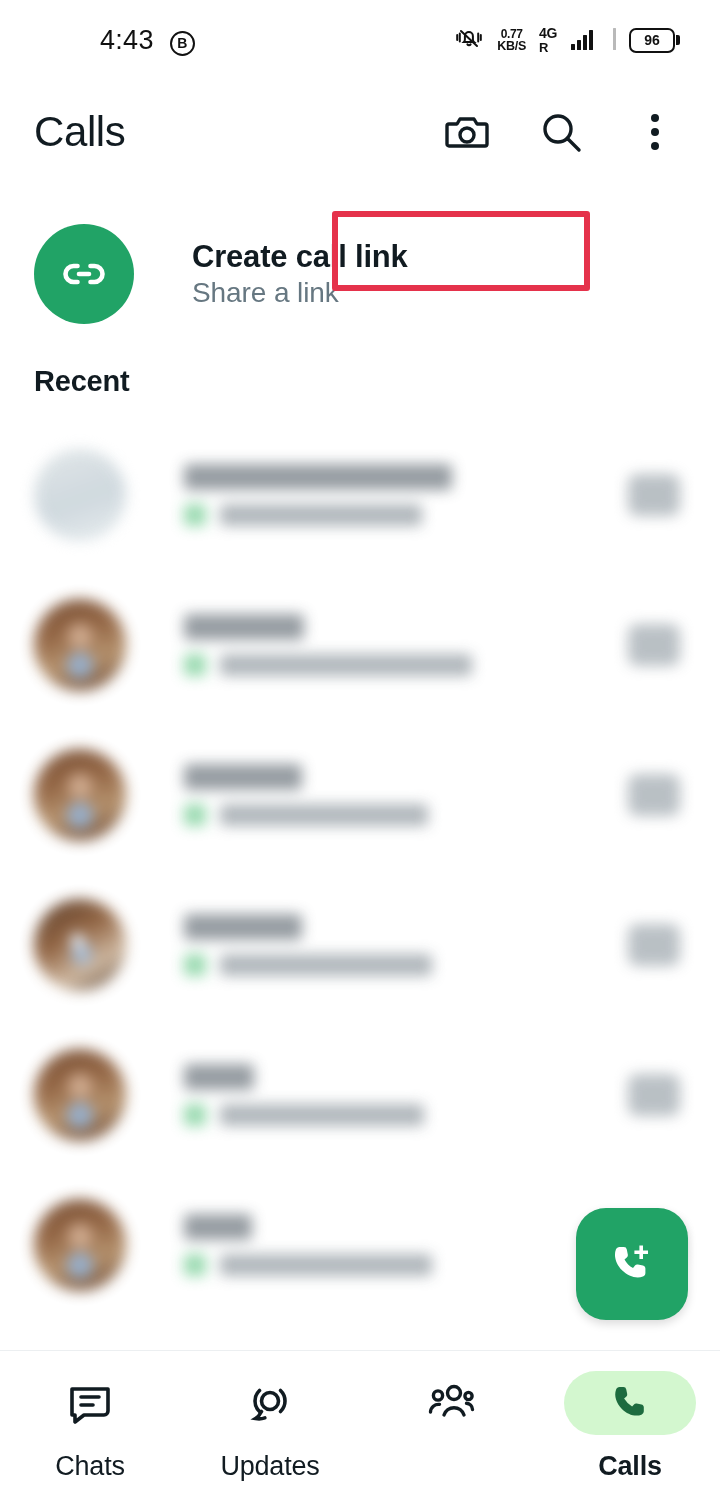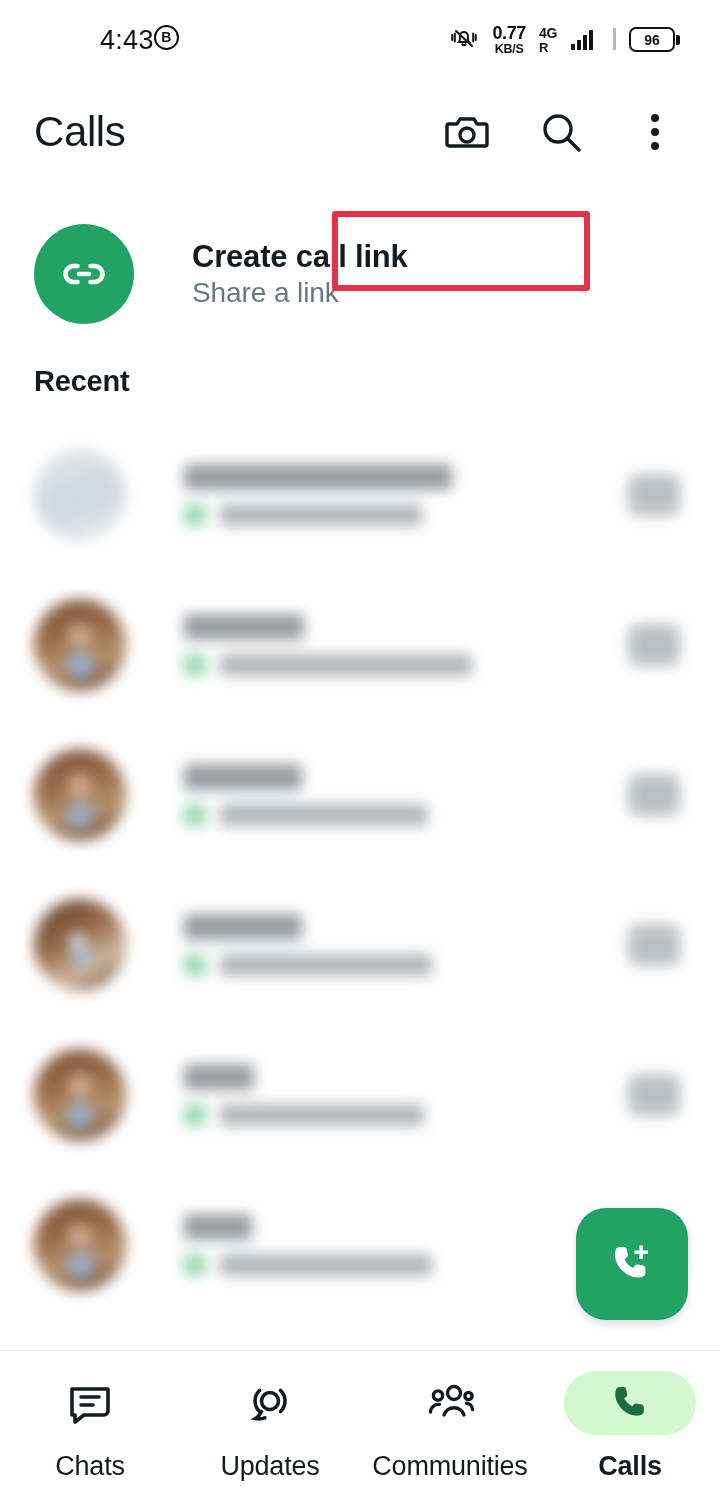--- a/index.html
+++ b/index.html
@@ -11,30 +11,30 @@
     -webkit-font-smoothing:antialiased;
   }
   .phone { position:relative; width:720px; height:1505px; background:#fff; overflow:hidden; }
 
   
   .statusbar {
     position:absolute; top:0; left:0; width:720px; height:80px;
     display:flex; align-items:center; justify-content:space-between;
     padding:0 40px 0 100px;
   }
-  .sb-left { display:flex; align-items:flex-start; gap:0; }
+  .sb-left { display:flex; align-items:flex-end; gap:16px; }
   .sb-time { font-size:27px; color:#111; letter-spacing:0.3px; }
   .sb-badge {
     width:25px; height:25px; border:2.4px solid #111; border-radius:50%;
     display:flex; align-items:center; justify-content:center;
     font-size:14px; font-weight:bold; color:#111; line-height:1;
   }
   .sb-right { display:flex; align-items:center; gap:13px; }
   .sb-net { display:flex; flex-direction:column; align-items:center; line-height:1.02; color:#111; }
-  .sb-net .v { font-size:18px; font-weight:bold; letter-spacing:-0.4px; }
+  .sb-net .v { font-size:12px; font-weight:bold; letter-spacing:-0.4px; }
   .sb-net .u { font-size:12.5px; font-weight:bold; letter-spacing:-0.3px; }
   .sb-sig { display:flex; align-items:center; gap:14px; }
   .sb-sig-left { display:flex; flex-direction:column; align-items:flex-start; line-height:1.02; color:#111; }
   .sb-sig-left .g { font-size:14px; font-weight:bold; letter-spacing:-0.3px; }
   .sb-sig-left .r { font-size:13px; font-weight:bold; }
   .bars { display:flex; align-items:flex-end; gap:2px; height:20px; }
   .bars i { display:block; width:4px; background:#111; border-radius:0.5px; }
   .bars i:nth-child(1){height:6px;} .bars i:nth-child(2){height:10px;}
   .bars i:nth-child(3){height:15px;} .bars i:nth-child(4){height:20px;}
   .bars i.dim { background:#b9b9b9; }
@@ -369,21 +369,20 @@
           <g fill="none" stroke="#111b21" stroke-width="3.4" stroke-linecap="round" stroke-linejoin="round">
             <circle cx="31" cy="13" r="6.5"></circle>
             <path d="M21 35a10.5 10.5 0 0 1 20 0"></path>
             <circle cx="15" cy="15.5" r="4.6"></circle>
             <path d="M7.5 32a8 8 0 0 1 9-7.6"></path>
             <circle cx="45.5" cy="16" r="3.6"></circle>
             <path d="M49.5 29.5a6.6 6.6 0 0 0-6-6.2"></path>
           </g>
         </svg>
       </div>
-      <div class="nav-label">Communities</div>
     </div>
 
     <div class="nav-item">
       <div class="nav-pill active">
         <svg width="44" height="44" viewBox="0 0 44 44">
           <path fill="#1d6b3f" d="M11.5 6c-1.5 0-2.9 1-3.4 2.4-2.4 6.2.4 14.1 5.8 19.5s13.3 8.2 19.5 5.8c1.4-.5 2.4-1.9 2.4-3.4v-4.1c0-1.3-1-2.5-2.3-2.7l-4.8-1a2.8 2.8 0 0 0-2.7 1l-1.9 2.1a23.5 23.5 0 0 1-8-8l2.1-1.9a2.8 2.8 0 0 0 1-2.7l-1-4.8A2.8 2.8 0 0 0 15.5 6z"></path>
         </svg>
       </div>
       <div class="nav-label active">Calls</div>
     </div>

